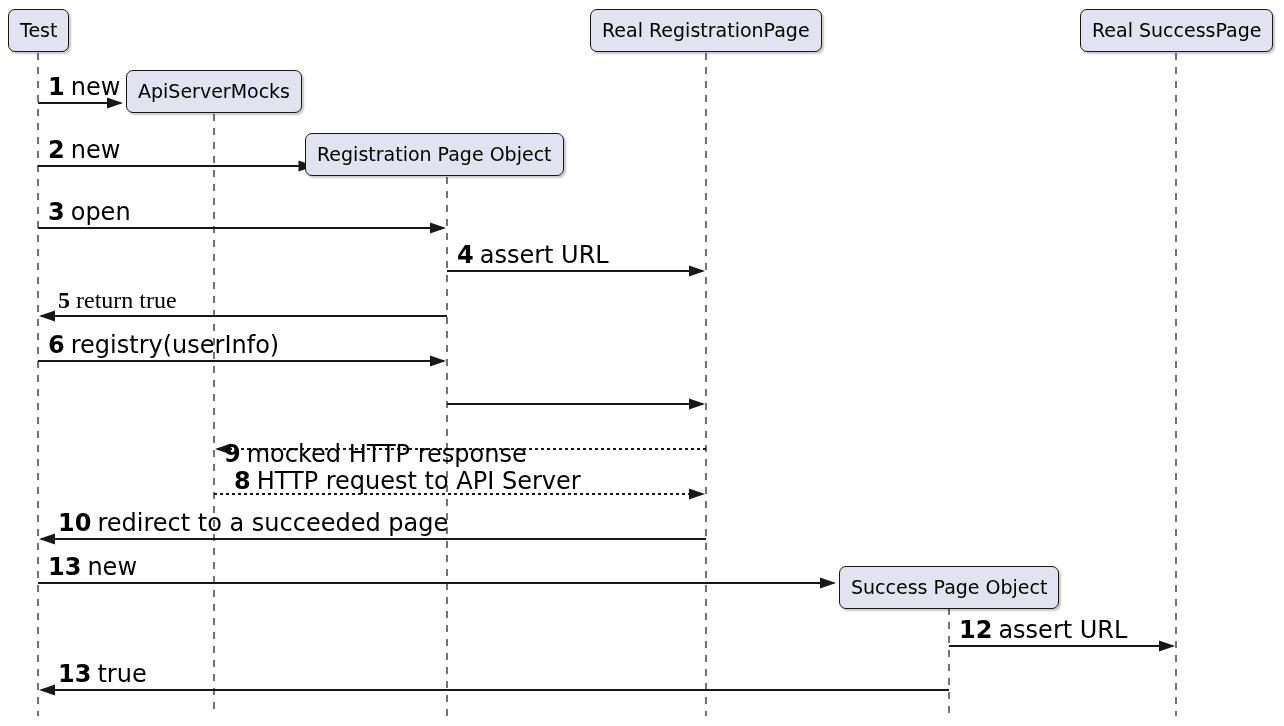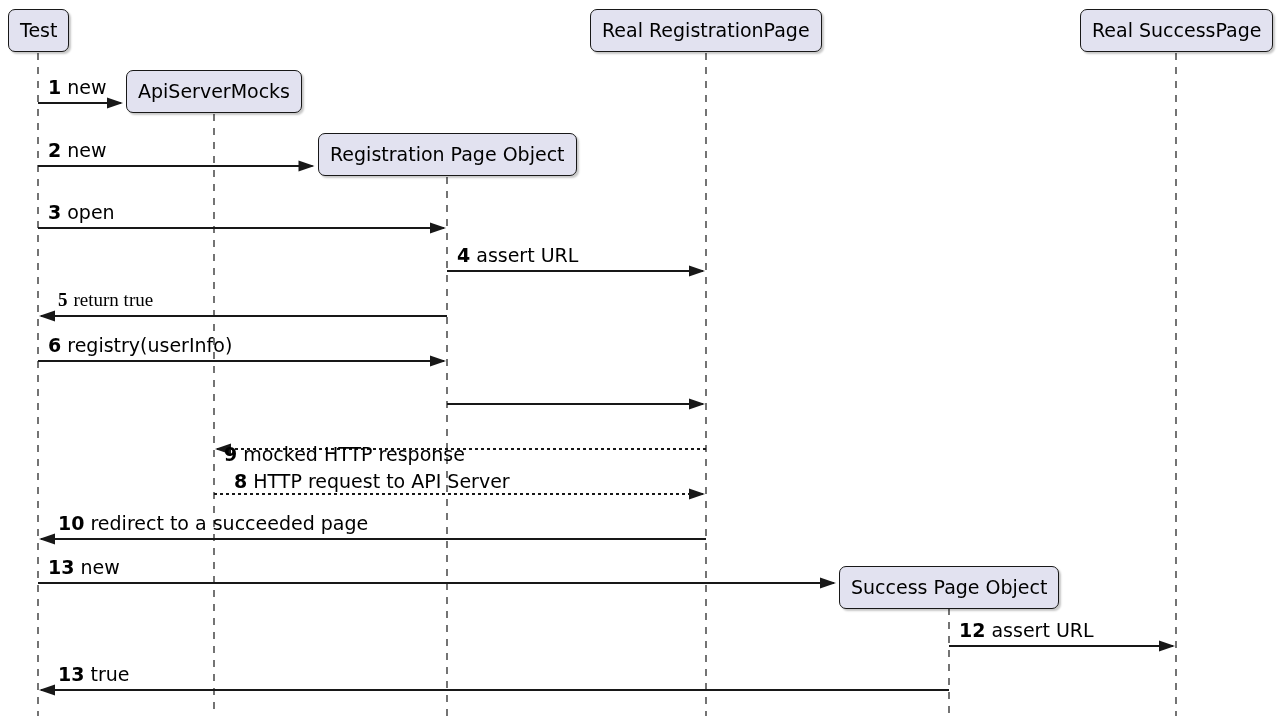--- a/index.html
+++ b/index.html
@@ -25,21 +25,21 @@
     padding:8px 11px;
     font-size:19px;
     line-height:25px;
     white-space:nowrap;
     box-sizing:border-box;
     box-shadow:2px 2px 2px rgba(0,0,0,0.22);
     color:var(--text);
   }
   .msg-label{
     position:absolute;
-    font-size:19px;
+    font-size:24px;
     line-height:22px;
     white-space:nowrap;
     color:var(--text);
   }
   .msg-label b{font-weight:bold;margin-right:6px;}
 </style>
 </head>
 <body>
 
 <div id="stage">
@@ -73,21 +73,21 @@
       <line x1="38" y1="583" x2="834" y2="583" stroke="#181818" stroke-width="1.8"></line>
       <polygon points="836,583 820,577.5 820,588.5" fill="#181818"></polygon>
       <line x1="949" y1="646" x2="1173" y2="646" stroke="#181818" stroke-width="1.8"></line>
       <polygon points="1175,646 1159,640.5 1159,651.5" fill="#181818"></polygon>
       <line x1="949" y1="690" x2="41" y2="690" stroke="#181818" stroke-width="1.8"></line>
       <polygon points="39,690 55,684.5 55,695.5" fill="#181818"></polygon>
     </svg>
 
 <div class="participant" style="left: 8px; top: 9px;"><span>Test</span></div>
     <div class="participant" style="left: 126px; top: 70px;"><span>ApiServerMocks</span></div>
-    <div class="participant" style="left: 318px; top: 133px;"><span>Registration Page Object</span></div>
+    <div class="participant" style="left: 305px; top: 133px;"><span>Registration Page Object</span></div>
     <div class="participant" style="left: 590px; top: 9px;"><span>Real RegistrationPage</span></div>
     <div class="participant" style="left: 839px; top: 550px; margin-top: 16px;"><span>Success Page Object</span></div>
     <div class="participant" style="left: 1080px; top: 9px;"><span>Real SuccessPage</span></div>
     <div class="msg-label" style="top: 76px; left: 48px;"><b>1</b><span>new</span></div>
     <div class="msg-label" style="top: 139px; left: 48px;"><b>2</b><span>new</span></div>
     <div class="msg-label" style="top: 201px; left: 48px;"><b>3</b><span>open</span></div>
     <div class="msg-label" style="top: 244px; left: 457px;"><b>4</b><span>assert URL</span></div>
     <div class="msg-label" style="top: 289px; left: 58px; font-family: Liberation Serif, serif;"><b>5</b><span>return true</span></div>
     <div class="msg-label" style="top: 334px; left: 48px;"><b>6</b><span>registry(userInfo)</span></div>
     <div class="msg-label" style="top: 422px; left: 234px; margin-top: 48px;"><b>8</b><span>HTTP request to API Server</span></div>

